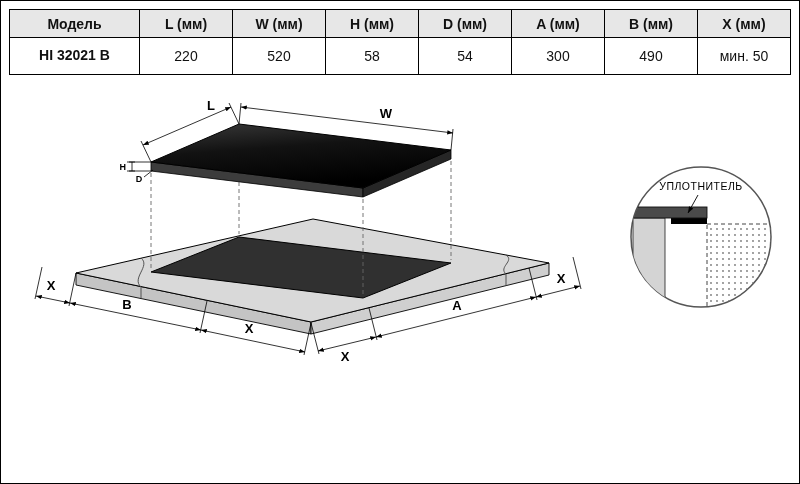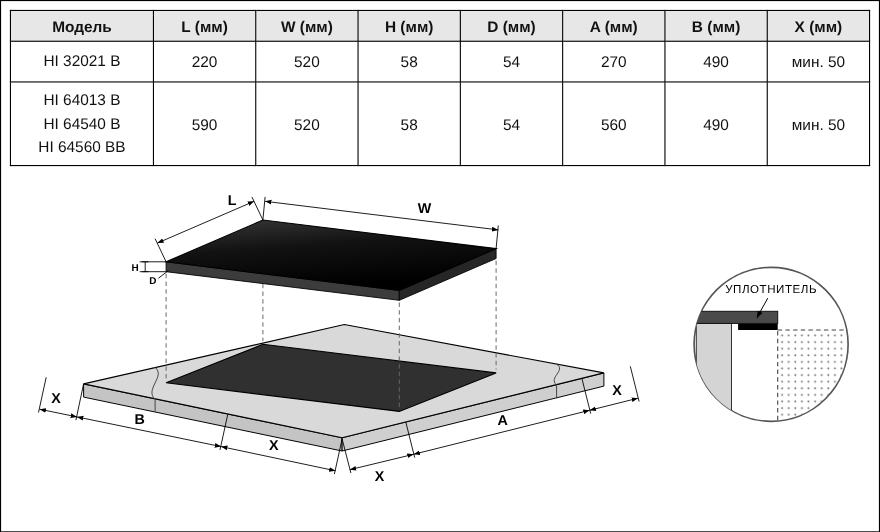--- a/index.html
+++ b/index.html
@@ -24,21 +24,21 @@
     vertical-align:middle;
     font-size:14px;
     padding:3px 2px;
     color:#111;
   }
   table.dims th {
     background:#e7e7e7;
     font-weight:bold;
     height:28px;
   }
-  td.model-cell { text-align:left; padding-left:9px; font-weight:normal;margin-top:20px; }
+  td.model-cell { text-align:left; padding-left:9px; font-weight:bold;margin-top:20px; }
   tr.row-single td { height:37px; }
   tr.row-multi td { height:76px; }
   .model-line { line-height:1.55; white-space:nowrap; }
   svg.diagram { display:block; margin-top:2px; }
   .dimtxt { font-size:13px; font-weight:bold; fill:#000; }
   .dimtxt-sm { font-size:9px; font-weight:bold; fill:#000; }
   .seal-title { font-size:10.5px; fill:#000; letter-spacing:0.5px; }
 </style>
 </head>
 <body>
@@ -70,35 +70,21 @@
     </thead>
     <tbody>
       <tr class="row-single">
         <td class="model-cell">
           <div class="model-line">HI 32021 B</div>
         </td>
         <td>220</td>
         <td>520</td>
         <td>58</td>
         <td>54</td>
-        <td>270</td>
-        <td>490</td>
-        <td>мин. 50</td>
-      </tr>
-      <tr class="row-multi">
-        <td class="model-cell">
-          <div class="model-line">HI 64013 B</div>
-          <div class="model-line">HI 64540 B</div>
-          <div class="model-line">HI 64560 BB</div>
-        </td>
-        <td>590</td>
-        <td>520</td>
-        <td>58</td>
-        <td>54</td>
-        <td>560</td>
+        <td>300</td>
         <td>490</td>
         <td>мин. 50</td>
       </tr>
     </tbody>
   </table>
 
   <svg class="diagram" width="800" height="332" viewBox="0 0 800 332" xmlns="http://www.w3.org/2000/svg">
     <defs>
       <marker id="arr" viewBox="0 0 10 10" refX="9" refY="5" markerWidth="8" markerHeight="8" orient="auto-start-reverse">
         <path d="M0,1.6 L9,5 L0,8.4 Z" fill="#000"></path>

